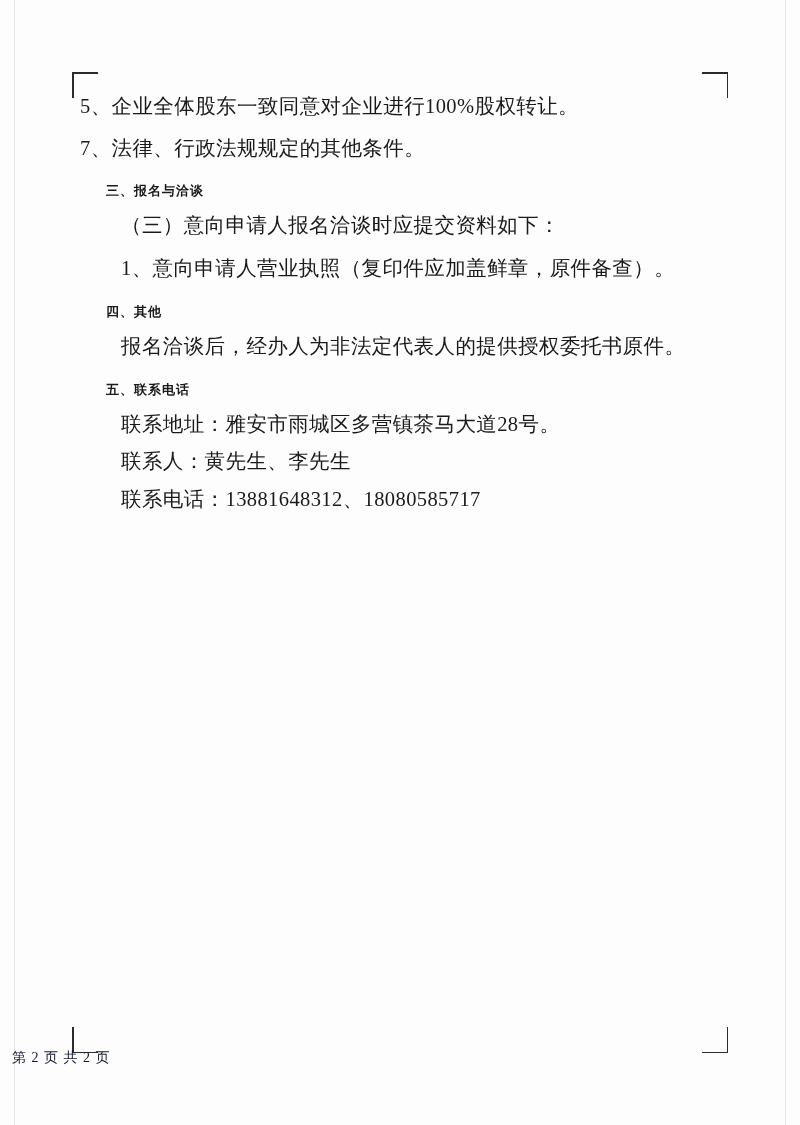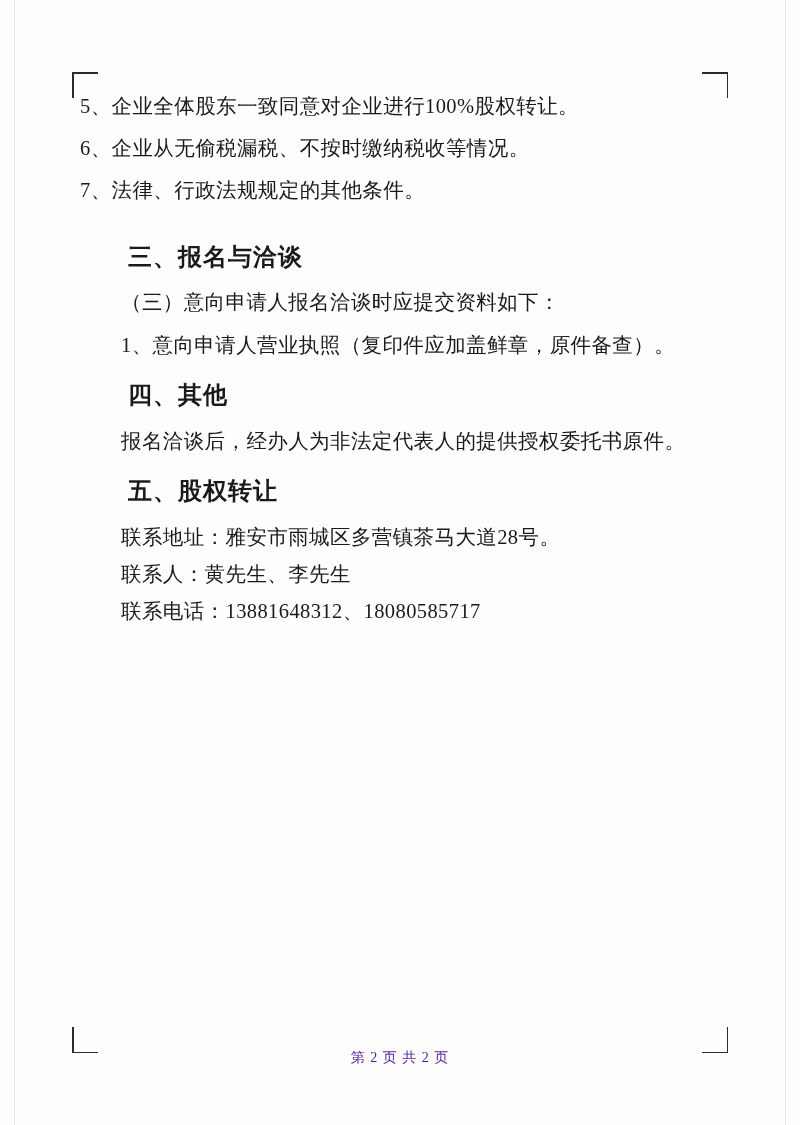--- a/index.html
+++ b/index.html
@@ -69,70 +69,67 @@
   p.body-line {
     margin: 0 0 9px 0;
     font-size: 20.5px;
     line-height: 1.62;
     letter-spacing: 0.4px;
     text-align: justify;
     text-justify: inter-ideograph;
   }
   p.indent2 { text-indent: 2em; }
   p.heading {
-    margin: 32px 0 8px 0;
-    font-size: 24px;
+    margin: 15px 0 8px 0;
+    font-size: 13px;
     line-height: 1.62;
     font-weight: bold;
     text-indent: 2em;
     letter-spacing: 1px;
-    font-family: Liberation Mono, monospace;
   }
   p.gap-top { margin-top: 16px; }
   p.tight { margin-bottom: 4px; }
   .footer {
     position: absolute;
-    left: 0;
+    left: 12px;
     right: 0;
     bottom: 58px;
-    text-align: center;
     font-size: 14px;
-    color: #4c1d95;
+    color: #0f172a;
     letter-spacing: 1px;
   }
 </style>
 </head>
 <body>
 
 <div id="page">
 
   <div class="edge-left"></div>
   <div class="edge-right"></div>
 
   <div class="crop tl"></div>
   <div class="crop tr"></div>
   <div class="crop bl"></div>
   <div class="crop br"></div>
 
   <div id="content">
 
     <p class="body-line">5、企业全体股东一致同意对企业进行100%股权转让。</p>
-    <p class="body-line">6、企业从无偷税漏税、不按时缴纳税收等情况。</p>
     <p class="body-line">7、法律、行政法规规定的其他条件。</p>
 
     <p class="heading">三、报名与洽谈</p>
 
     <p class="body-line indent2">（三）意向申请人报名洽谈时应提交资料如下：</p>
 
     <p class="body-line indent2">1、意向申请人营业执照（复印件应加盖鲜章，原件备查）。</p>
 
     <p class="heading gap-top">四、其他</p>
     <p class="body-line indent2">报名洽谈后，经办人为非法定代表人的提供授权委托书原件。</p>
 
-    <p class="heading gap-top">五、股权转让</p>
+    <p class="heading gap-top">五、联系电话</p>
     <p class="body-line indent2 tight">联系地址：雅安市雨城区多营镇茶马大道28号。</p>
     <p class="body-line indent2 tight">联系人：黄先生、李先生</p>
     <p class="body-line indent2">联系电话：13881648312、18080585717</p>
 
   </div>
 
   <div class="footer">第 2 页 共 2 页</div>
 
 </div>
 

